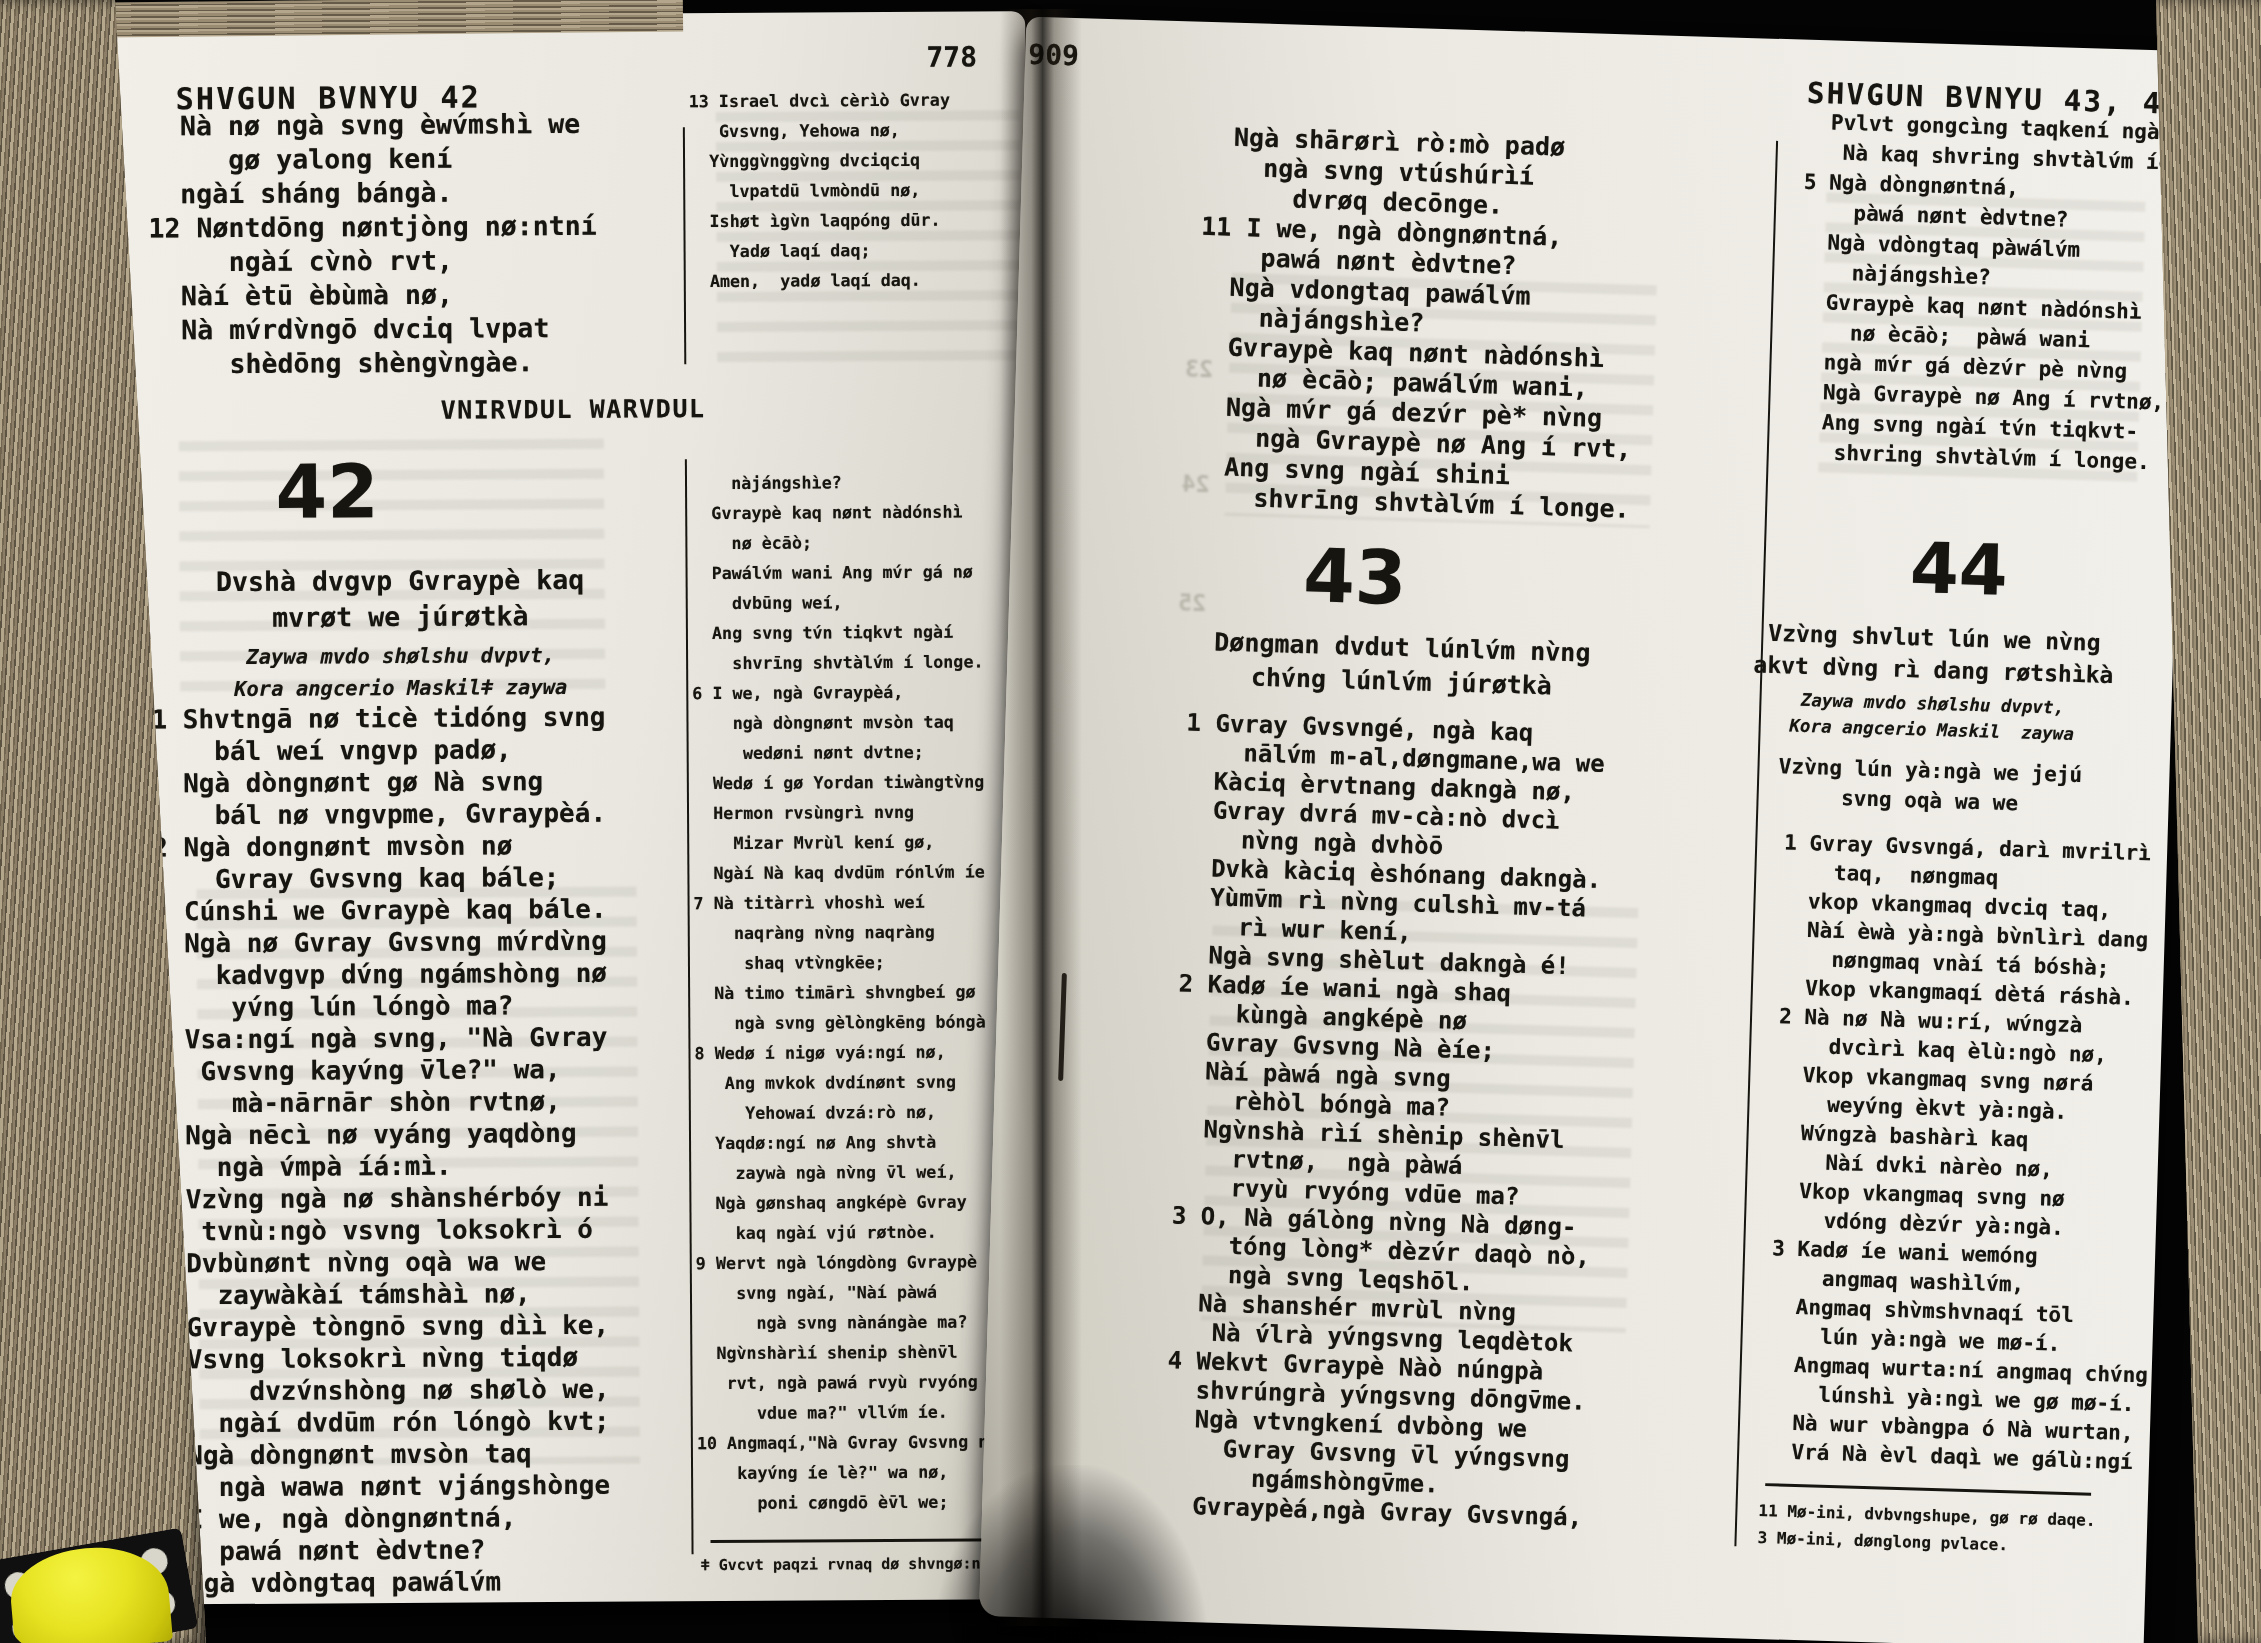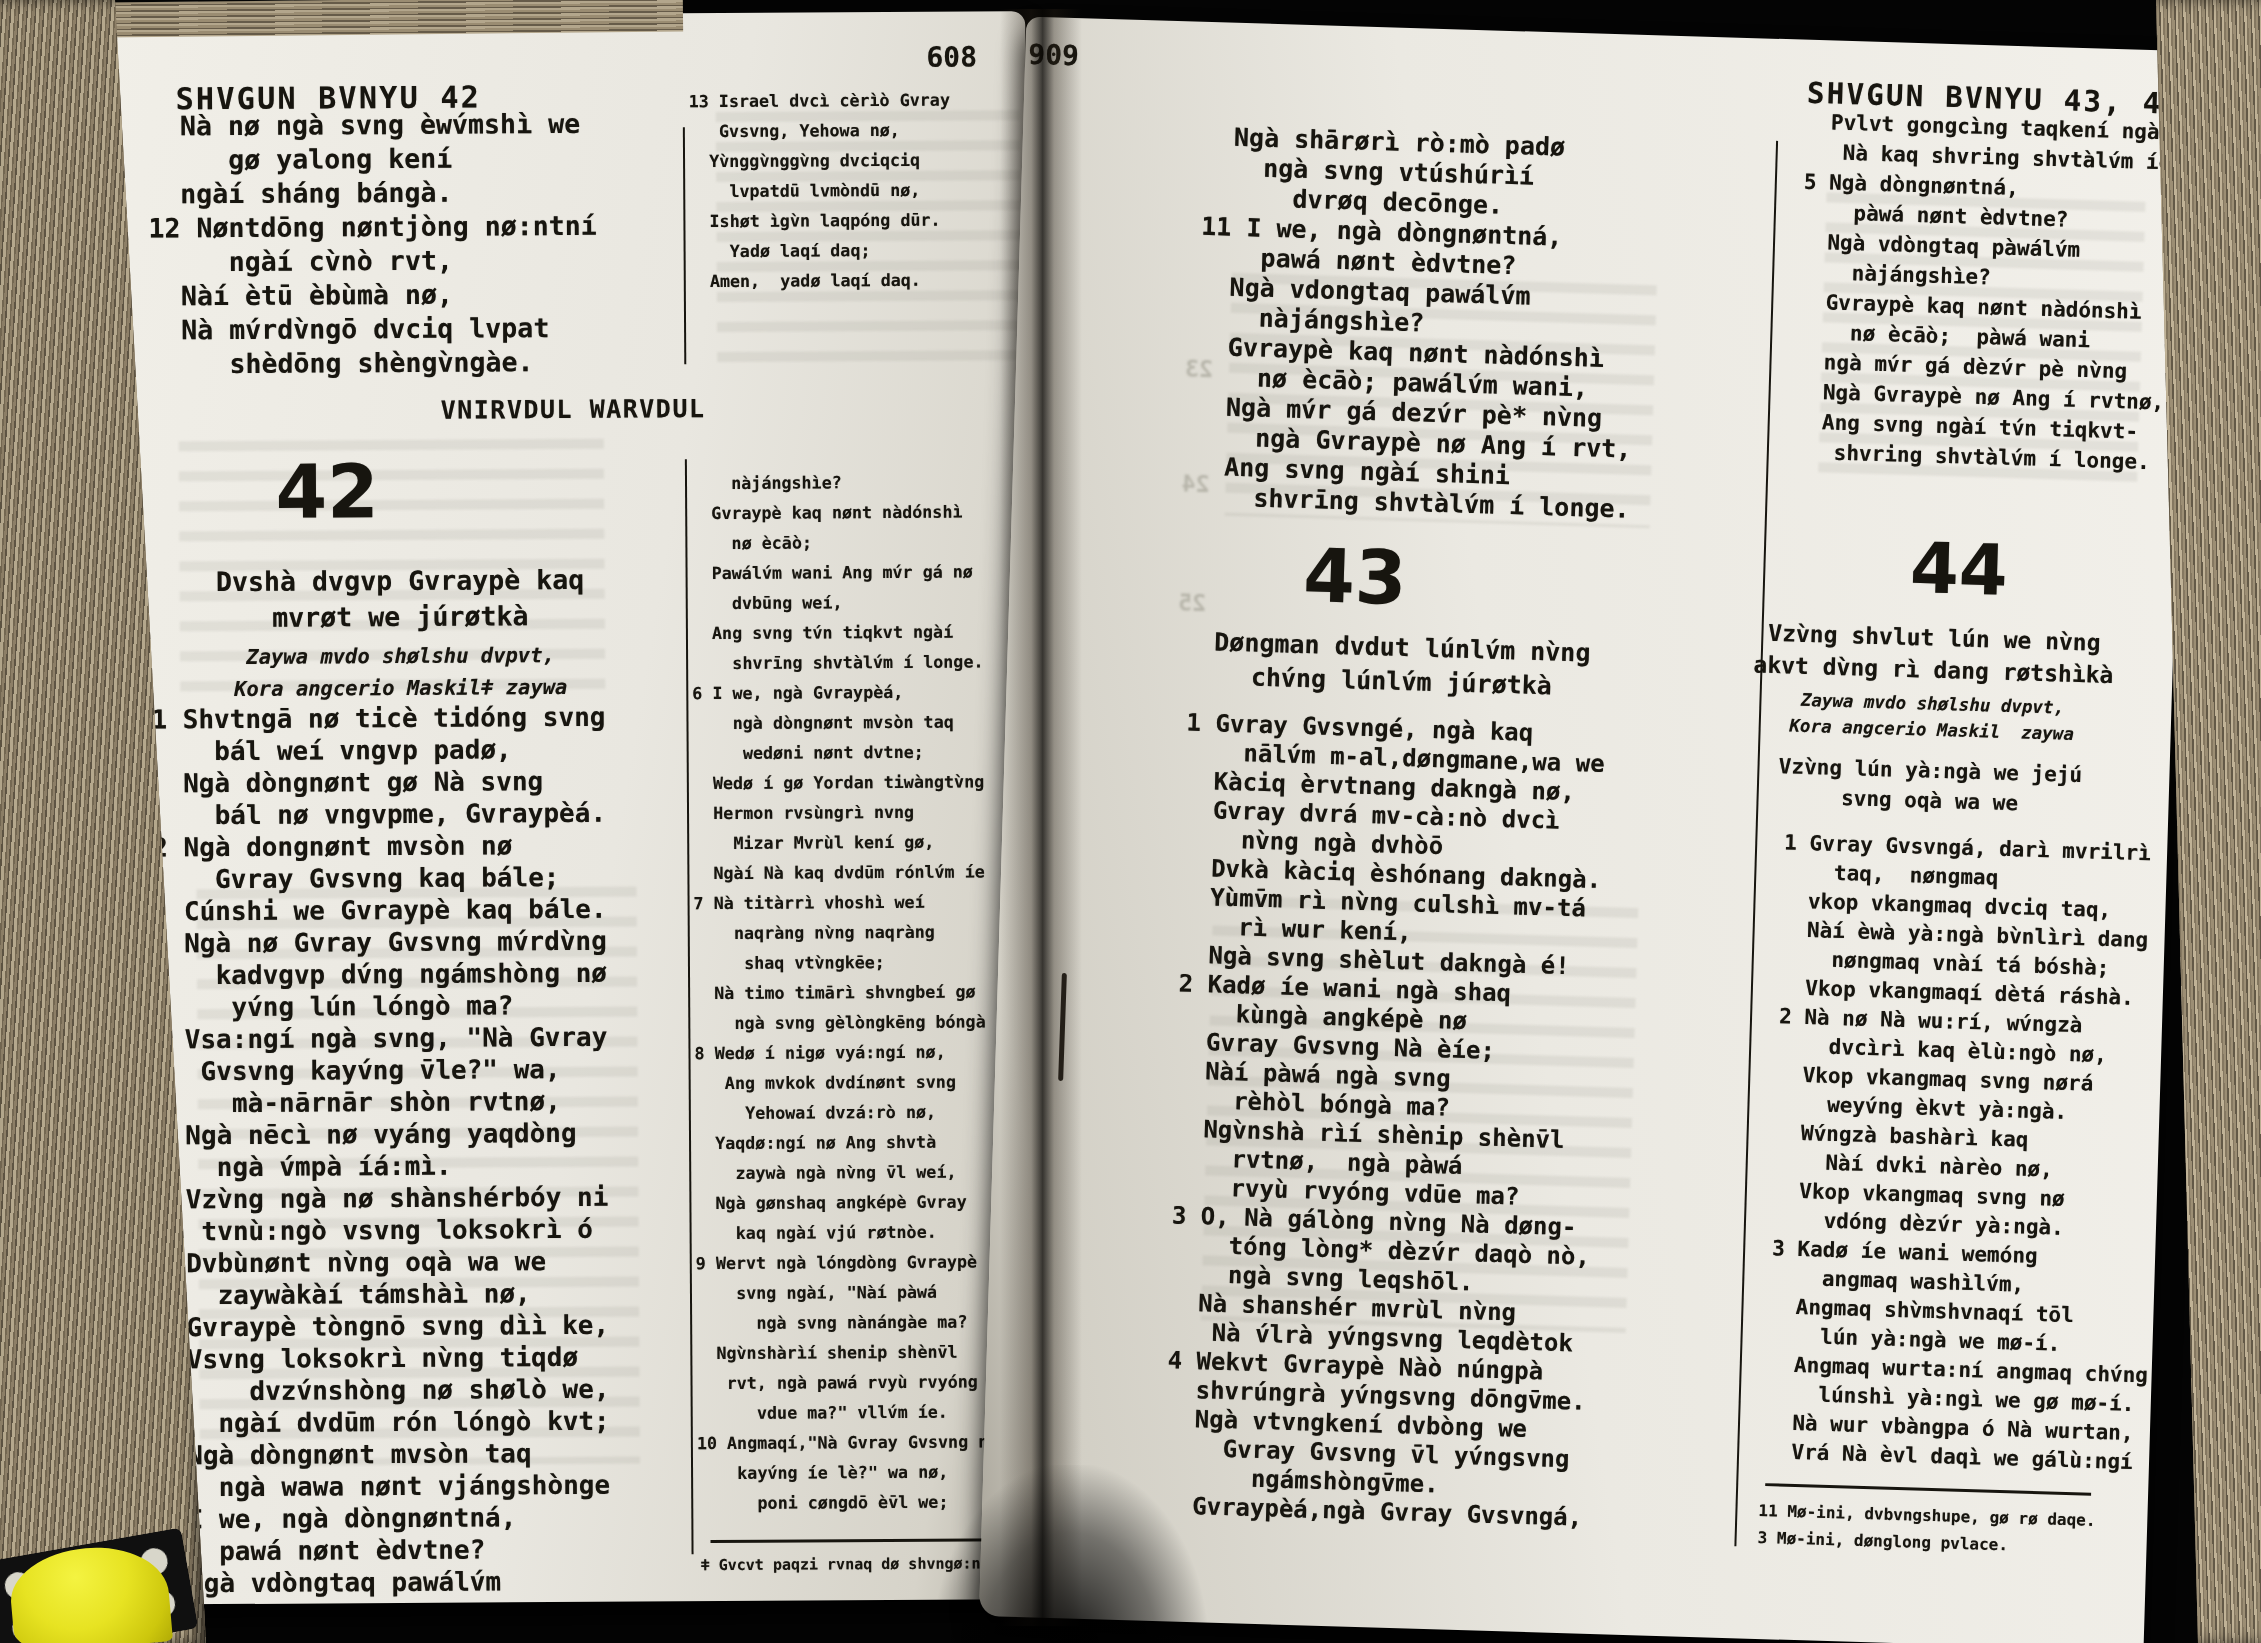--- a/index.html
+++ b/index.html
@@ -101,21 +101,21 @@
 </head>
 <body>
 
 <div class="scene">
 
   <div class="edge-left"></div>
   <div class="edge-top"></div>
 
   <div class="page page-left">
     <div class="hdr ink" style="left:90px;top:65px;">SHVGUN BVNYU 42</div>
-    <div class="pgnum ink" style="left:841px;top:29px;">608</div>
+    <div class="pgnum ink" style="left:841px;top:29px;">778</div>
 
     <div class="ghost" style="left:91px;top:425px;width:425px;height:250px;"></div>
     <div class="ghost" style="left:630px;top:99px;width:304px;height:250px;"></div>
     <div class="ghost" style="left:106px;top:873px;width:440px;height:577px;"></div>
 
     <div class="vdiv d1"></div>
     <div class="vdiv d2"></div>
 
     <div class="colblock c1t ink">
         <div class="line">  Nà nø ngà svng èwv́mshì we</div>

